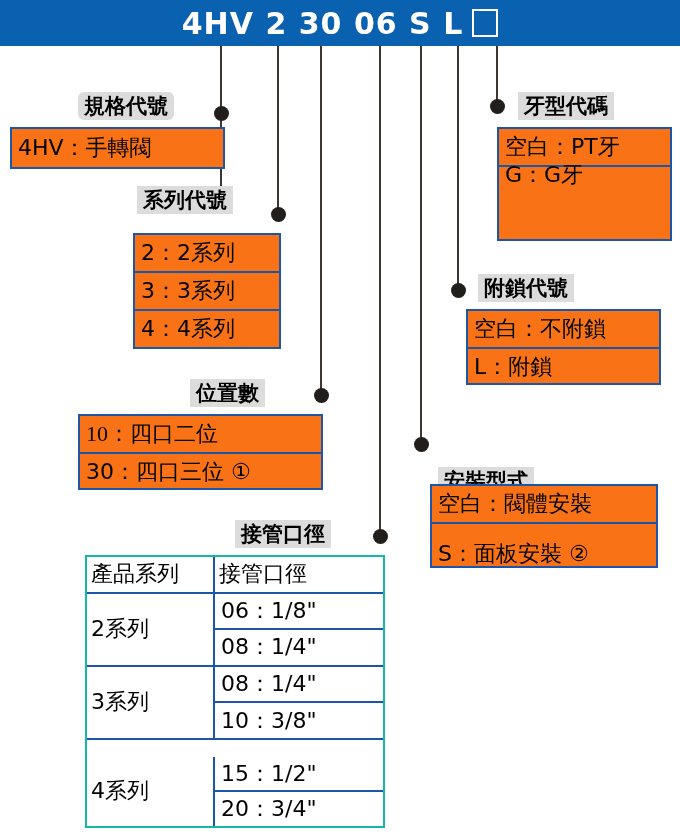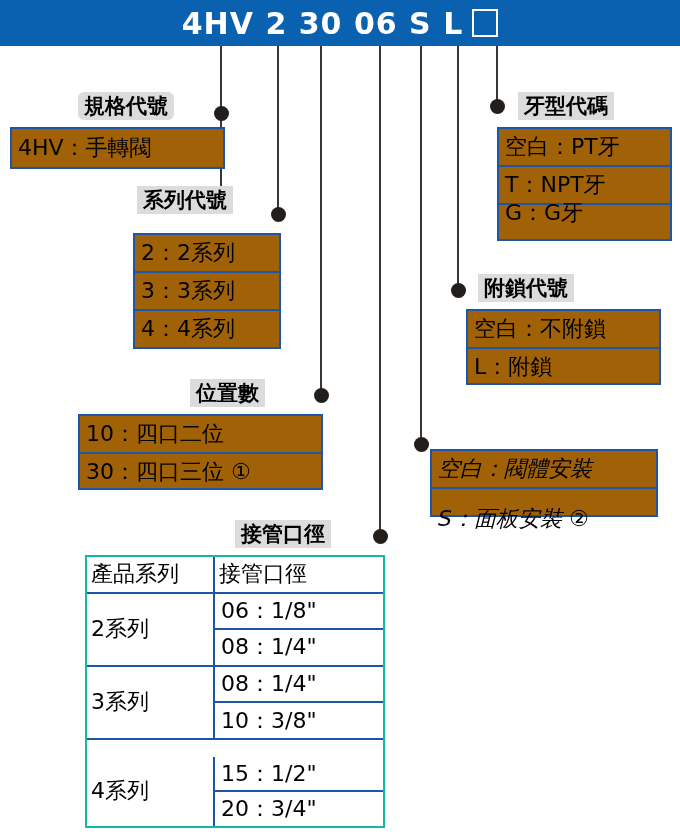--- a/index.html
+++ b/index.html
@@ -32,21 +32,21 @@
   }
   
   .title{
     position:absolute;background:#dcdcdc;color:#000;
     font-weight:bold;font-size:21px;line-height:26px;
     padding:1px 6px;white-space:nowrap;
   }
   
   .box{
     position:absolute;border:2px solid #1c56a8;
-    box-sizing:border-box;background:#a16207;
+    box-sizing:border-box;background:#f97316;
   }
   .box .row{
     border-bottom:2px solid #1c56a8;
     font-size:22px;line-height:1;color:#000;
     display:flex;align-items:center;
     padding:0 6px;white-space:nowrap;box-sizing:border-box;
   }
   .box .row:last-child{border-bottom:none;}
   
   .ptable{
@@ -106,21 +106,21 @@
 
 <div class="title" style="left:137px;top:186px;">系列代號</div>
 <div class="box" style="left:133px;top:233px;width:148px;height:116px;">
   <div class="row" style="height:38px;">2：2系列</div>
   <div class="row" style="height:38px;">3：3系列</div>
   <div class="row" style="height:36px;">4：4系列</div>
 </div>
 
 <div class="title" style="left:190px;top:379px;">位置數</div>
 <div class="box" style="left:78px;top:414px;width:245px;height:76px;">
-  <div class="row" style="height:38px;">10：四口二位</div>
+  <div class="row" style="height:38px;font-family:Liberation Serif, serif;">10：四口二位</div>
   <div class="row" style="height:36px;">30：四口三位 ①</div>
 </div>
 
 <div class="title" style="left:235px;top:520px;">接管口徑</div>
 <div class="ptable" style="left:85px;top:555px;width:300px;height:273px;">
   <div class="trow hdr" style="height:39px;">
     <div class="c1">產品系列</div>
     <div class="c2single">接管口徑</div>
   </div>
 
@@ -145,27 +145,26 @@
     <div class="c2">
       <div class="sub">15：1/2"</div>
       <div class="sub">20：3/4"</div>
     </div>
   </div>
 </div>
 
 <div class="title" style="left:518px;top:92px;">牙型代碼</div>
 <div class="box" style="left:497px;top:127px;width:175px;height:114px;">
   <div class="row" style="height:38px;">空白：PT牙</div>
-  <div class="row" style="height:38px;">T：NPT牙</div>
   <div class="row" style="height:16px;">G：G牙</div>
 </div>
 
 <div class="title" style="left:478px;top:274px;">附鎖代號</div>
 <div class="box" style="left:466px;top:309px;width:195px;height:76px;">
   <div class="row" style="height:38px;">空白：不附鎖</div>
   <div class="row" style="height:36px;">L：附鎖</div>
 </div>
 
 <div class="title" style="left:438px;top:428px;margin-top:39px;">安裝型式</div>
-<div class="box" style="left:430px;top:449px;width:228px;height:68px;font-style:italic;">
+<div class="box" style="left:430px;top:484px;width:228px;height:84px;">
   <div class="row" style="height:38px;">空白：閥體安裝</div>
   <div class="row" style="height:36px;margin-top:12px;">S：面板安裝 ②</div>
 </div>
 
 </body></html>

